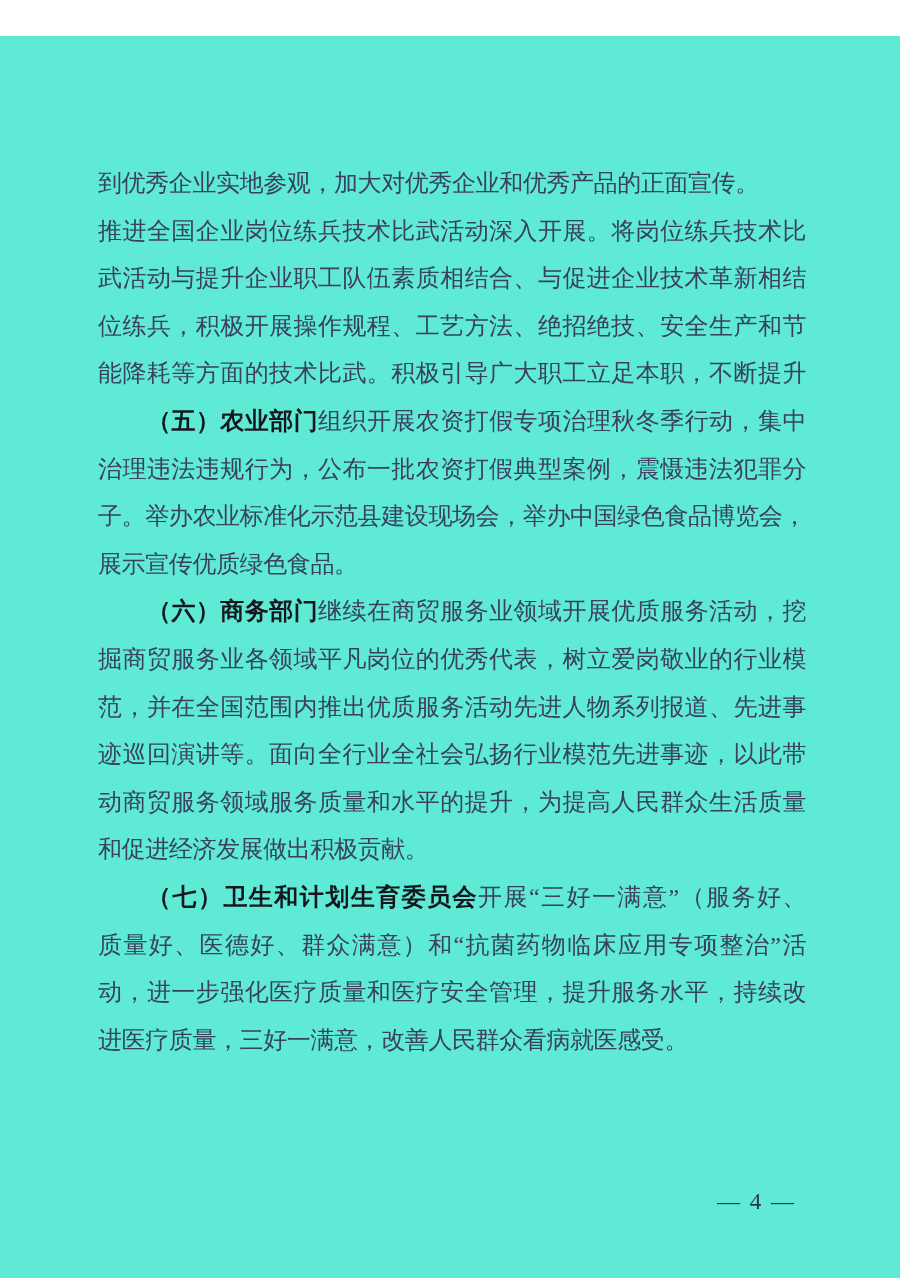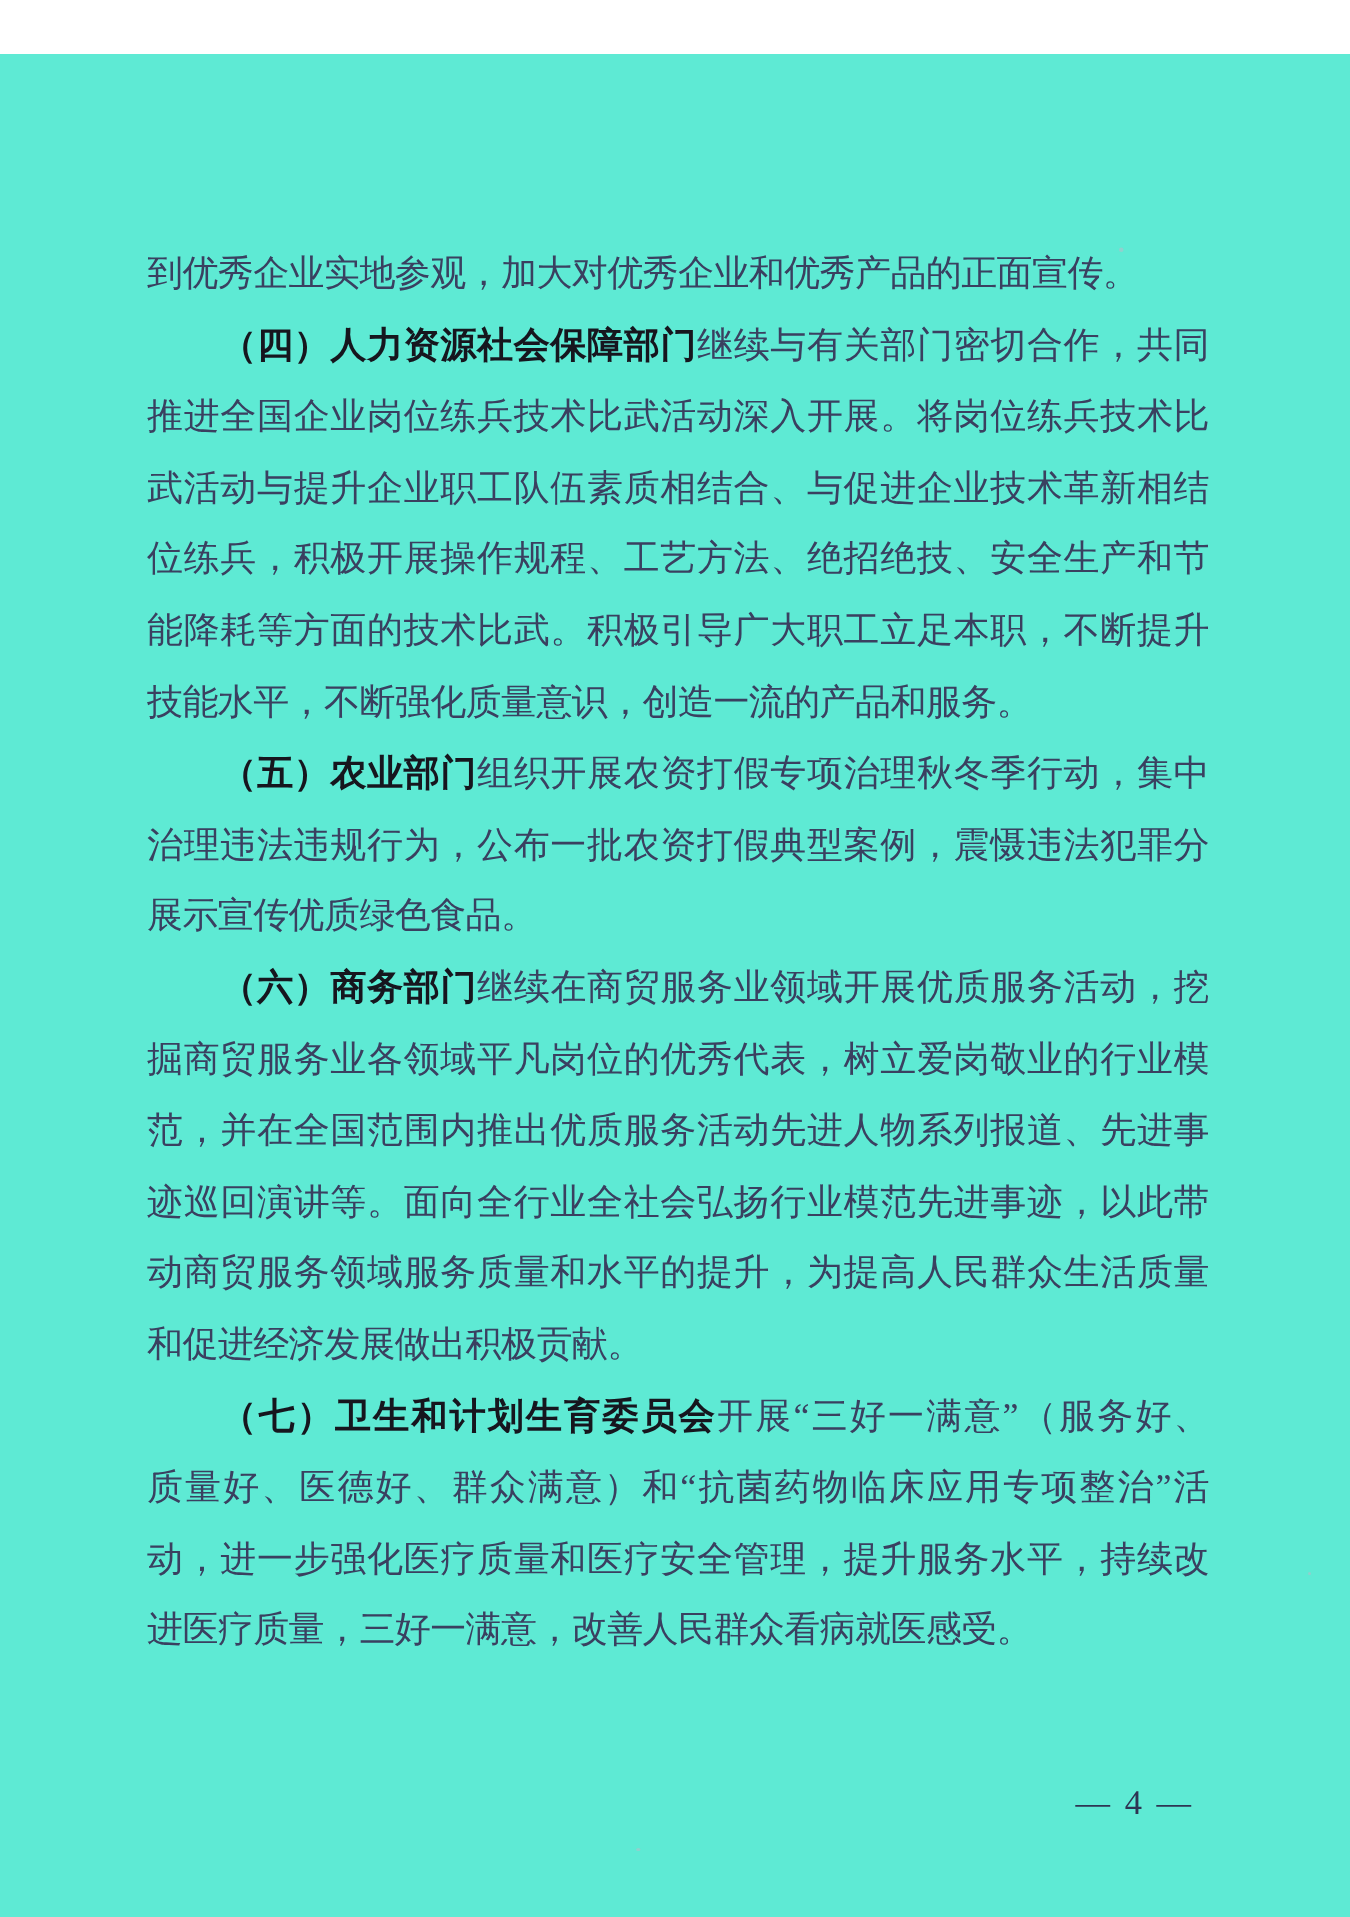--- a/index.html
+++ b/index.html
@@ -67,29 +67,28 @@
 </style>
 </head>
 <body>
 
 <div class="page">
 
   <div class="doc-body">
 
     <div class="line last">到优秀企业实地参观，加大对优秀企业和优秀产品的正面宣传。</div>
 
-    <div class="line indent"><span class="lead">（四）人力资源社会保障部门</span><span>继续与有关部门密切合作，共同</span></div>
     <div class="line">推进全国企业岗位练兵技术比武活动深入开展。将岗位练兵技术比</div>
     <div class="line">武活动与提升企业职工队伍素质相结合、与促进企业技术革新相结</div>
     <div class="line">位练兵，积极开展操作规程、工艺方法、绝招绝技、安全生产和节</div>
     <div class="line">能降耗等方面的技术比武。积极引导广大职工立足本职，不断提升</div>
-    <div class="line last">技能水平，不断强化质量意识，创造一流的产品和服务。</div>
 
     <div class="line indent"><span class="lead">（五）农业部门</span><span>组织开展农资打假专项治理秋冬季行动，集中</span></div>
     <div class="line">治理违法违规行为，公布一批农资打假典型案例，震慑违法犯罪分</div>
+    <div class="line">子。举办农业标准化示范县建设现场会，举办中国绿色食品博览会，</div>
     <div class="line last">展示宣传优质绿色食品。</div>
 
     <div class="line indent"><span class="lead">（六）商务部门</span><span>继续在商贸服务业领域开展优质服务活动，挖</span></div>
     <div class="line">掘商贸服务业各领域平凡岗位的优秀代表，树立爱岗敬业的行业模</div>
     <div class="line">范，并在全国范围内推出优质服务活动先进人物系列报道、先进事</div>
     <div class="line">迹巡回演讲等。面向全行业全社会弘扬行业模范先进事迹，以此带</div>
     <div class="line">动商贸服务领域服务质量和水平的提升，为提高人民群众生活质量</div>
     <div class="line last">和促进经济发展做出积极贡献。</div>
 
     <div class="line indent"><span class="lead">（七）卫生和计划生育委员会</span><span>开展“三好一满意”（服务好、</span></div>

